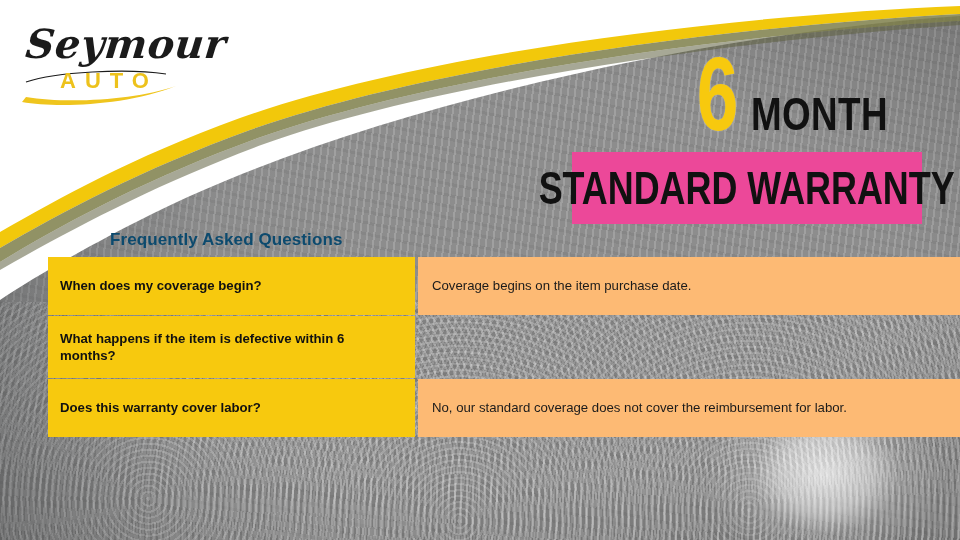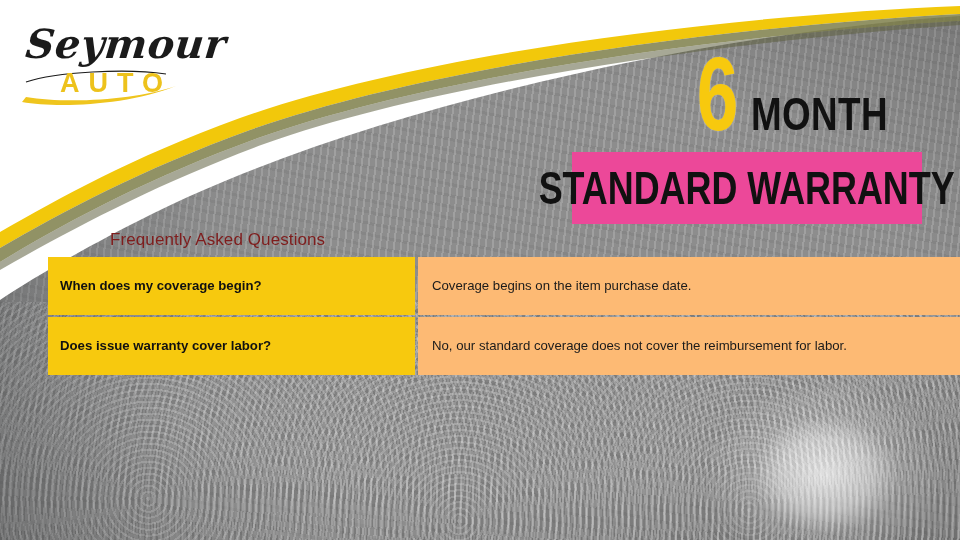--- a/index.html
+++ b/index.html
@@ -69,21 +69,21 @@
     position: absolute; left: 10px; top: 2px;
     font-family: "DejaVu Serif", serif;
     font-style: italic; font-weight: 700;
     font-size: 40px; letter-spacing: .5px; color: #1b1b1b;
     transform: skewX(-6deg);
     white-space: nowrap;
   }
   .logo-auto {
     position: absolute; left: 44px; top: 50px;
     font-family: "Liberation Sans", sans-serif;
-    font-weight: 700; font-size: 27px; letter-spacing: 9px;
+    font-weight: 700; font-size: 22px; letter-spacing: 9px;
     color: #edc21c; white-space: nowrap;
   }
   .logo-swash { position: absolute; left: 0; top: 38px; width: 168px; height: 52px; }
 
   
   .badge { position: absolute; right: 38px; top: 52px; width: 350px; }
   .badge-line1 {
     display: flex; align-items: flex-end; justify-content: flex-end;
     gap: 14px; line-height: .82;
   }
@@ -111,21 +111,21 @@
     font-family: "Liberation Sans", sans-serif;
     font-weight: 700; font-size: 46px; color: #111111;
     transform: scaleX(.78); transform-origin: center;
     letter-spacing: 0px; white-space: nowrap;
   }
 
   
   .faq-title {
     position: absolute; left: 110px; top: 230px;
     font-family: "Liberation Sans", sans-serif;
-    font-weight: 400; font-size: 17px; color: #7f1d1d;
+    font-weight: 700; font-size: 17px; color: #0c4a6e;
     letter-spacing: .1px;
   }
 
   .faq-table {
     position: absolute; left: 48px; top: 257px;
     width: 940px;
     display: flex; flex-direction: column; gap: 1px;
   }
   .faq-row { display: flex; gap: 3px; }
   .faq-q {
@@ -185,20 +185,21 @@
   </div>
 
   <div class="faq-title">Frequently Asked Questions</div>
 
   <div class="faq-table">
     <div class="faq-row r1">
       <div class="faq-q">When does my coverage begin?</div>
       <div class="faq-a">Coverage begins on the item purchase date.</div>
     </div>
     <div class="faq-row r2">
+      <div class="faq-q">What happens if the item is defective within 6 months?</div>
     </div>
     <div class="faq-row r3">
-      <div class="faq-q">Does issue warranty cover labor?</div>
+      <div class="faq-q">Does this warranty cover labor?</div>
       <div class="faq-a">No, our standard coverage does not cover the reimbursement for labor.</div>
     </div>
   </div>
 
 </div>
 
 </body></html>

